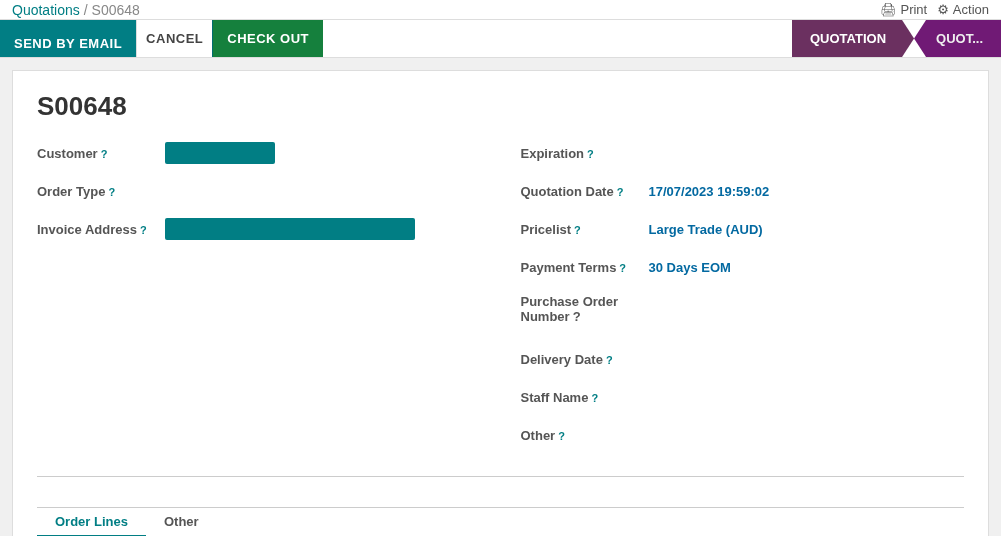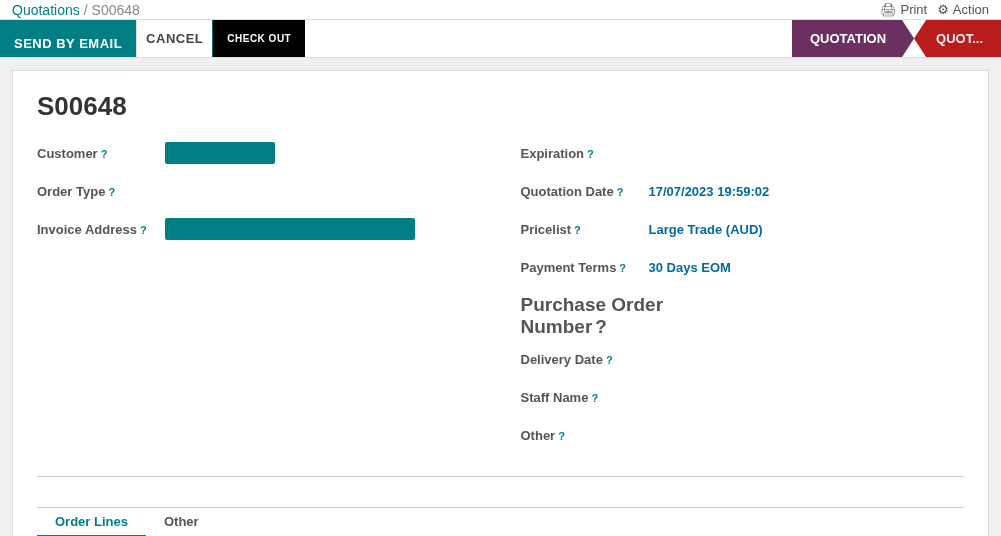--- a/index.html
+++ b/index.html
@@ -71,28 +71,28 @@
       border-left: 1px solid #ddd;
       padding: 0 9px;
       height: 100%;
       cursor: pointer;
       font-size: 13px;
       font-weight: bold;
       letter-spacing: 0.5px;
       white-space: nowrap;
     }
     .btn-checkout {
-      background: #000000;
+      background: #15803d;
       color: #fff;
       border: none;
       border-left: 1px solid #016d72;
       padding: 0 14px;
       height: 100%;
       cursor: pointer;
-      font-size: 10px;
+      font-size: 13px;
       font-weight: bold;
       letter-spacing: 0.5px;
       white-space: nowrap;
     }
 
     
     .status-tabs {
       display: flex;
       align-items: stretch;
       height: 100%;
@@ -107,21 +107,21 @@
       cursor: pointer;
       position: relative;
       white-space: nowrap;
     }
     .status-tab.active {
       background: #6b3060;
       clip-path: polygon(0 0, calc(100% - 12px) 0, 100% 50%, calc(100% - 12px) 100%, 0 100%);
       padding-right: 28px;
     }
     .status-tab.inactive {
-      background: #b91c1c;
+      background: #701a75;
       padding-left: 22px;
       clip-path: polygon(12px 0, 100% 0, 100% 100%, 12px 100%, 0 50%);
       color: #eee;
     }
 
     
     .main-content {
       background: #fff;
       margin: 12px;
       padding: 20px 24px;
@@ -192,21 +192,21 @@
     .form-row-multi {
       display: flex;
       align-items: flex-start;
       gap: 8px;
       min-height: 44px;
     }
 
     .form-label-multi {
       min-width: 120px;
       color: #555;
-      font-size: 19px;
+      font-size: 13px;
       display: flex;
       flex-direction: column;
     }
 
     .bottom-tab-bar {
       display: flex;
       border-top: 1px solid #ccc;
       margin-top: 30px;
       padding-top: 0;
     }

